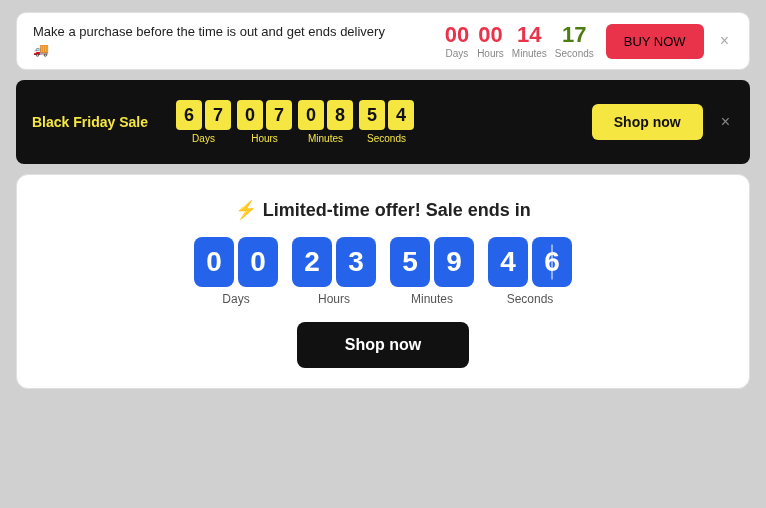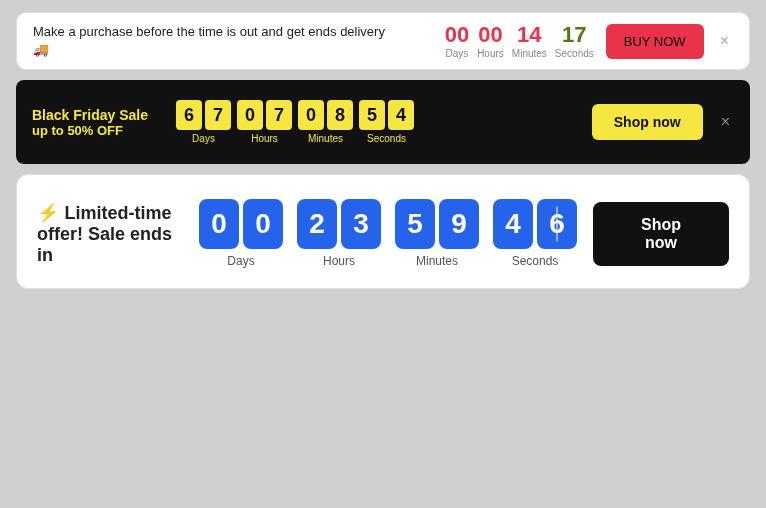--- a/index.html
+++ b/index.html
@@ -150,21 +150,21 @@
     }
 
     
     .banner-card {
       background: #ffffff;
       border: 1px solid #e0e0e0;
       border-radius: 12px;
       width: 100%;
       padding: 24px 20px 20px;
       display: flex;
-      flex-direction: row;
+      flex-direction: column;
       align-items: center;
       gap: 16px;
     }
     .offer-title {
       font-size: 18px;
       font-weight: 600;
       color: #222;
     }
     .countdown-blue {
       display: flex;
@@ -246,21 +246,20 @@
       <span class="lbl">Seconds</span>
     </div>
   </div>
   <button class="btn-buy">BUY NOW</button>
   <span class="close-icon">×</span>
 </div>
 
 <div class="banner-black">
   <div class="bf-title">
     <span class="line1">Black Friday Sale</span>
-    <span class="line2">up to 50% OFF</span>
   </div>
   <div class="countdown-boxes">
     <div class="box-group">
       <div class="boxes-row">
         <div class="digit-box">6</div>
         <div class="digit-box">7</div>
       </div>
       <span class="box-lbl">Days</span>
     </div>
     <div class="box-group">

